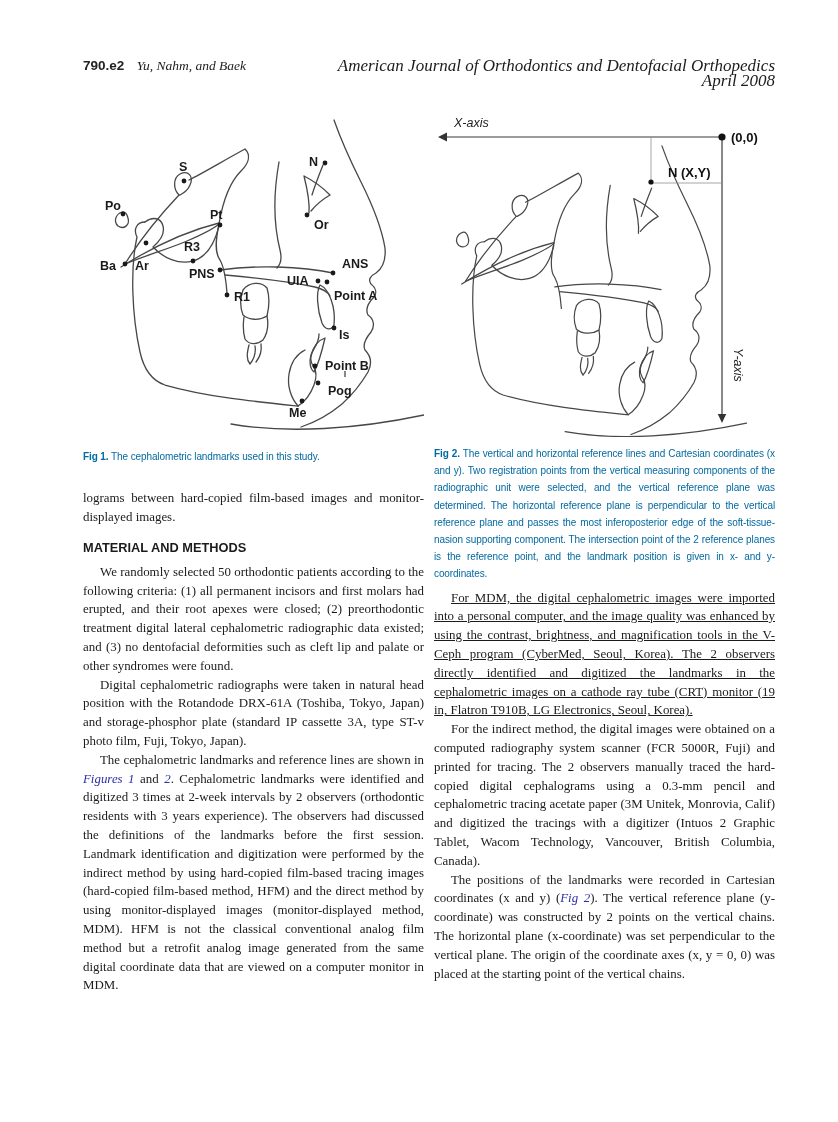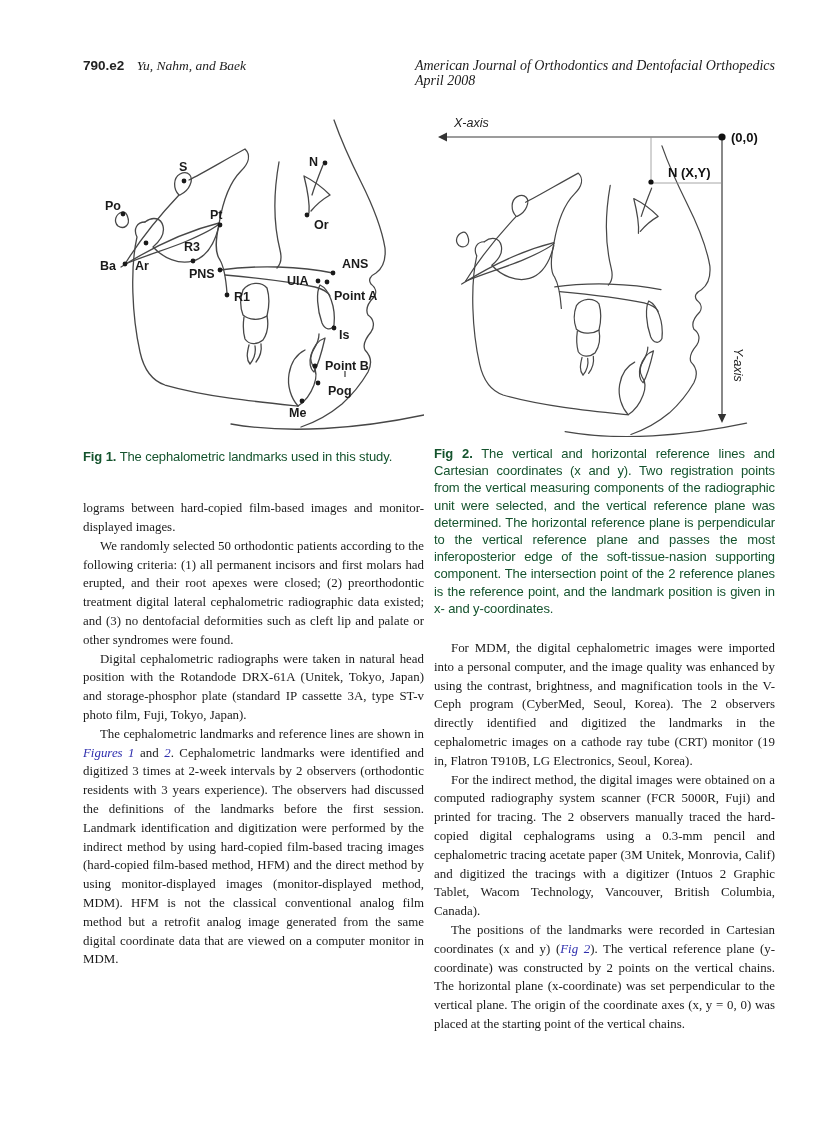--- a/index.html
+++ b/index.html
@@ -3,36 +3,36 @@
 <meta charset="utf-8">
 <style>
   html,body{margin:0;padding:0;background:#fff;}
   .page{position:relative;width:838px;height:1122px;background:#ffffff;overflow:hidden;
         font-family:"Liberation Serif",serif;color:#1b1b1b;}
   .header{position:absolute;left:83px;top:58px;width:692px;display:flex;
           justify-content:space-between;align-items:flex-start;}
   .header-left{font-size:13.5px;white-space:nowrap;}
   .pagenum{font-family:"Liberation Sans",sans-serif;font-weight:bold;color:#222;}
   .authors{font-family:"Liberation Serif",serif;font-style:italic;margin-left:9px;}
-  .header-right{font-family:"Liberation Serif",serif;font-style:italic;font-size:14px;
-                text-align:left;line-height:15px;color:#1b1b1b;}
+  .header-right{font-family:"Liberation Serif",serif;font-style:italic;font-size:17px;
+                text-align:right;line-height:15px;color:#1b1b1b;}
   .columns{position:absolute;left:83px;top:108px;width:692px;display:flex;gap:10px;}
   .col{width:341px;}
   .figsvg{display:block;}
   #fig1-svg{margin-top:10px;}
   #fig2-svg{margin-top:2px;}
-  .caption{font-family:"Liberation Sans",sans-serif;font-size:13px;line-height:17.2px;
-           color:#14532d;margin:8px 0 0 0;text-align:justify;letter-spacing:-0.1px;}
+  .caption{font-family:"Liberation Sans",sans-serif;font-size:10px;line-height:17.2px;
+           color:#0369a1;margin:8px 0 0 0;text-align:justify;letter-spacing:-0.1px;}
   .caption b{font-weight:bold;}
   .body{font-size:12.9px;line-height:18.8px;text-align:justify;margin:0;color:#1b1b1b;}
   .indent{text-indent:17px;}
-  .mt-body{margin-top:34px;}
+  .mt-body{margin-top:24px;}
   .section{font-family:"Liberation Sans",sans-serif;font-size:12.8px;font-weight:bold;
            margin:13px 0 8px 0;color:#1b1b1b;}
-  .rc-start{margin-top:22px;}
+  .rc-start{margin-top:6px;text-decoration:underline;}
   .link{color:#2c2cac;text-decoration:none;cursor:pointer;font-style:italic;}
   .lm-label{font:bold 12.5px "Liberation Sans",sans-serif;fill:#1a1a1a;}
   .axis-label{font:italic 12.5px "Liberation Sans",sans-serif;fill:#222;}
   .coord-label{font:bold 13px "Liberation Sans",sans-serif;fill:#111;}
 </style>
 </head>
 <body>
 
 <div class="page">
 
@@ -111,22 +111,23 @@
             <text x="242" y="252" class="lm-label">Point B</text>
             <circle cx="235" cy="265" r="2.4" fill="#1a1a1a"></circle>
             <text x="245" y="277" class="lm-label">Pog</text>
             <circle cx="219" cy="283" r="2.4" fill="#1a1a1a"></circle>
             <text x="206" y="299" class="lm-label">Me</text>
           </g>
       </svg>
       <p class="caption"><b>Fig 1.</b> <span>The cephalometric landmarks used in this study.</span></p>
 
       <p class="body mt-body">lograms between hard-copied film-based images and monitor-displayed images.</p>
+      <h2 class="section">MATERIAL AND METHODS</h2>
       <p class="body indent">We randomly selected 50 orthodontic patients according to the following criteria: (1) all permanent incisors and first molars had erupted, and their root apexes were closed; (2) preorthodontic treatment digital lateral cephalometric radiographic data existed; and (3) no dentofacial deformities such as cleft lip and palate or other syndromes were found.</p>
-      <p class="body indent">Digital cephalometric radiographs were taken in natural head position with the Rotandode DRX-61A (Unitek, Tokyo, Japan) and storage-phosphor plate (standard IP cassette 3A, type ST-v photo film, Fuji, Tokyo, Japan).</p>
+      <p class="body indent">Digital cephalometric radiographs were taken in natural head position with the Rotandode DRX-61A (Toshiba, Tokyo, Japan) and storage-phosphor plate (standard IP cassette 3A, type ST-v photo film, Fuji, Tokyo, Japan).</p>
       <p class="body indent"><span>The cephalometric landmarks and reference lines are shown in </span><a class="link">Figures 1</a><span> and </span><a class="link">2</a><span>. Cephalometric landmarks were identified and digitized 3 times at 2-week intervals by 2 observers (orthodontic residents with 3 years experience). The observers had discussed the definitions of the landmarks before the first session. Landmark identification and digitization were performed by the indirect method by using hard-copied film-based tracing images (hard-copied film-based method, HFM) and the direct method by using monitor-displayed images (monitor-displayed method, MDM). HFM is not the classical conventional analog film method but a retrofit analog image generated from the same digital coordinate data that are viewed on a computer monitor in MDM.</span></p>
     </div>
 
     <div class="col">
       <svg id="fig2-svg" class="figsvg" width="341" height="327" viewBox="0 0 341 327">
         <use href="#headTrace" transform="translate(-8,34) scale(0.94)"></use>
         <g stroke="#3a3a3a" stroke-width="1.2" fill="none">
           <path d="M 10,27 L 288,27"></path>
           <path d="M 288,27 L 288,306"></path>
         </g>

